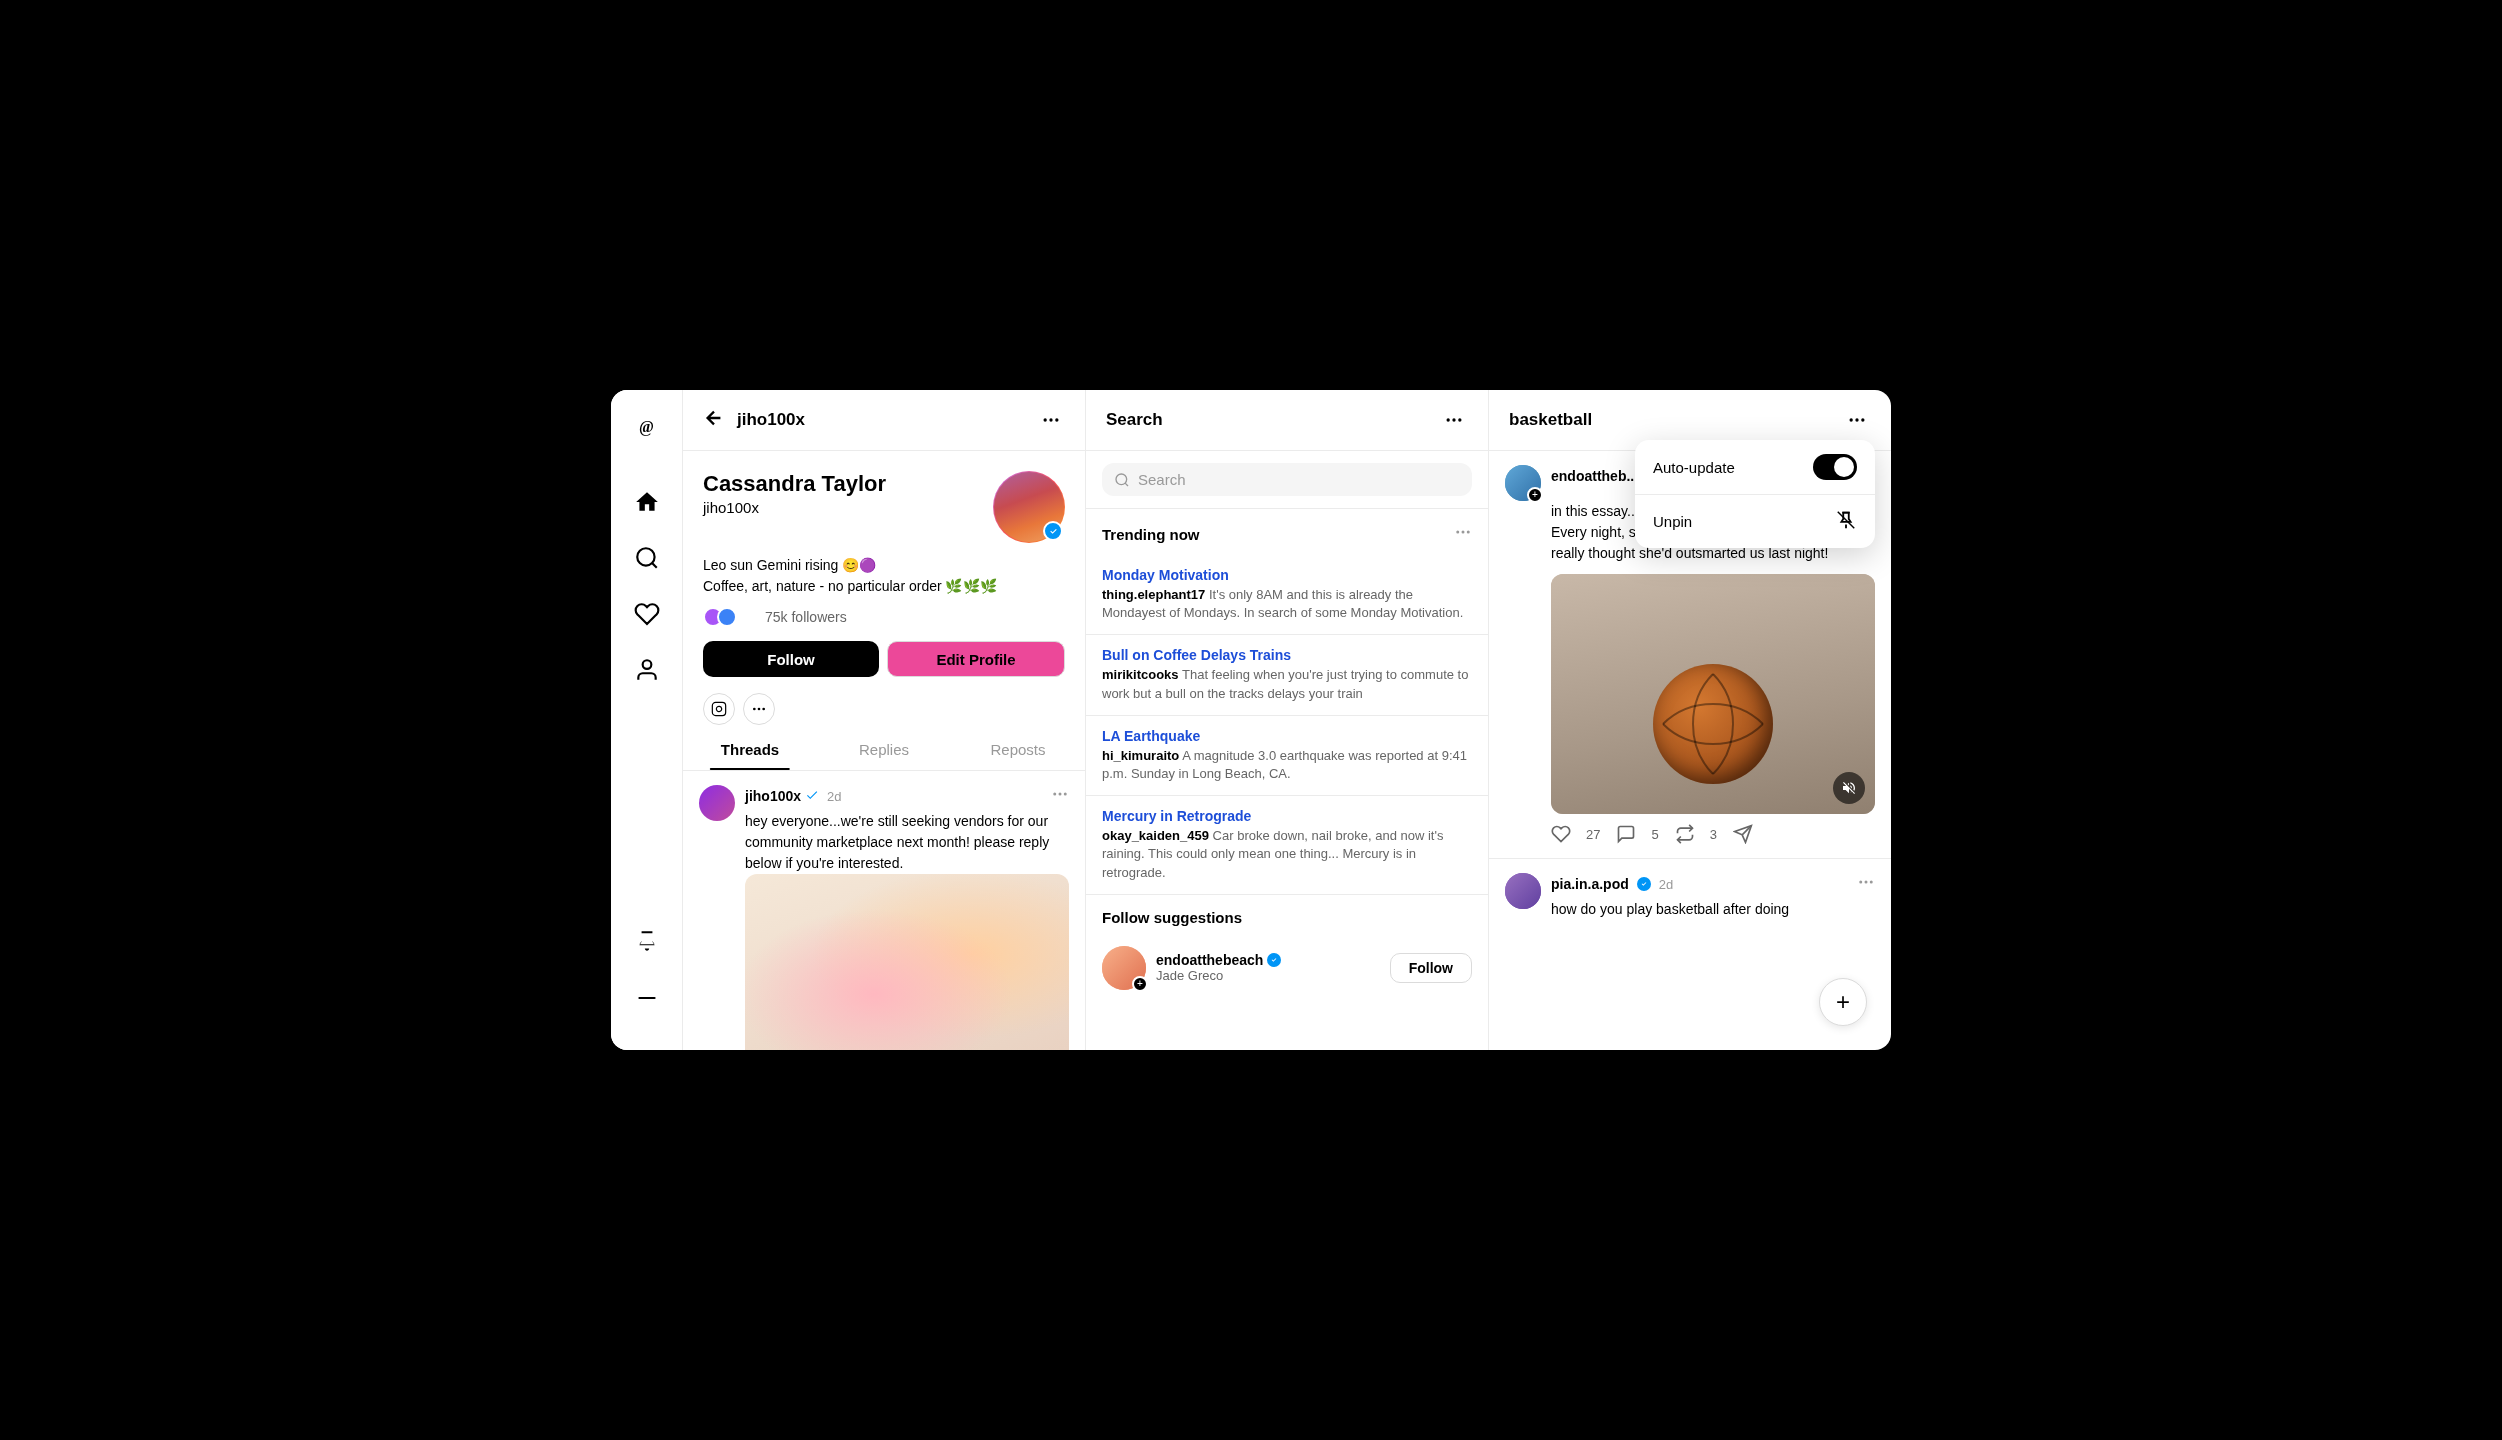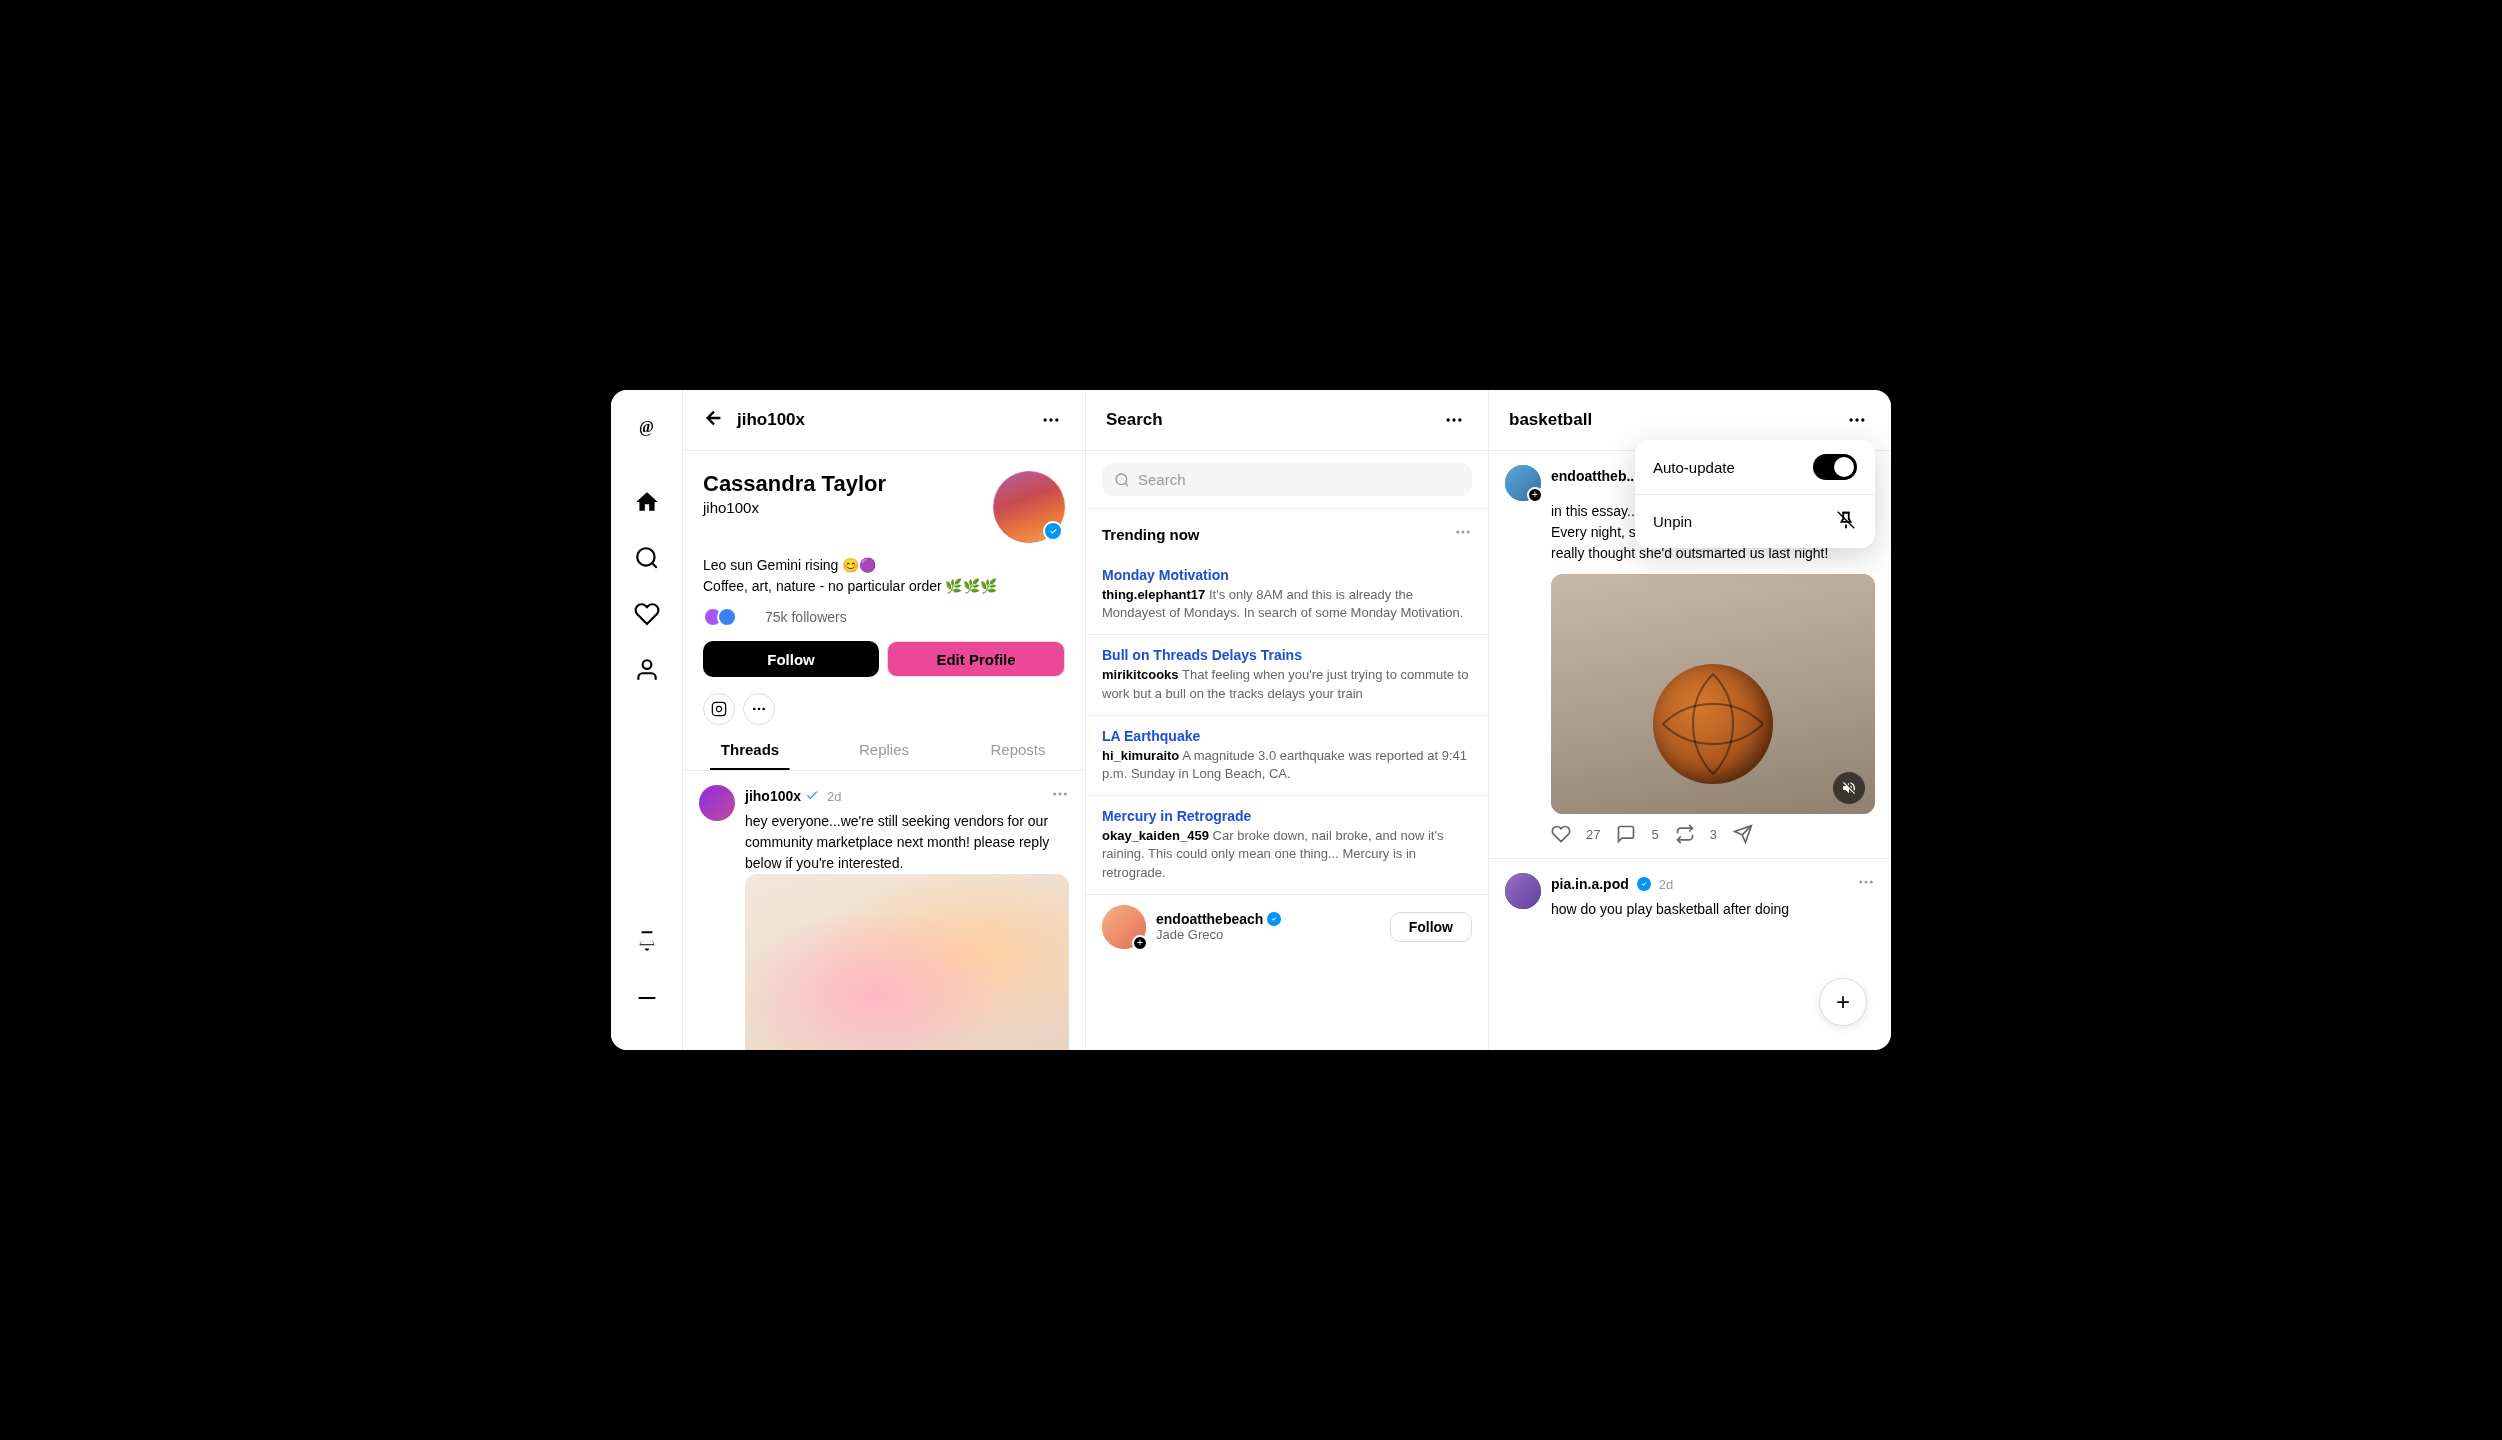--- a/index.html
+++ b/index.html
@@ -847,41 +847,42 @@
         </div>
 
         <div class="trending-item">
           <div class="trending-item-title">Monday Motivation</div>
           <div class="trending-item-sub">
             <strong>thing.elephant17</strong>
             <span>It's only 8AM and this is already the Mondayest of Mondays. In search of some Monday Motivation.</span>
           </div>
         </div>
         <div class="trending-item">
-          <div class="trending-item-title">Bull on Threads Delays Trains</div>
+          <div class="trending-item-title">Bull on Coffee Delays Trains</div>
           <div class="trending-item-sub">
             <strong>mirikitcooks</strong>
             <span>That feeling when you're just trying to commute to work but a bull on the tracks delays your train</span>
           </div>
         </div>
         <div class="trending-item">
           <div class="trending-item-title">LA Earthquake</div>
           <div class="trending-item-sub">
             <strong>hi_kimuraito</strong>
             <span>A magnitude 3.0 earthquake was reported at 9:41 p.m. Sunday in Long Beach, CA.</span>
           </div>
         </div>
         <div class="trending-item">
           <div class="trending-item-title">Mercury in Retrograde</div>
           <div class="trending-item-sub">
             <strong>okay_kaiden_459</strong>
             <span>Car broke down, nail broke, and now it's raining. This could only mean one thing... Mercury is in retrograde.</span>
           </div>
         </div>
 
+        <div class="suggestions-header">Follow suggestions</div>
 
         <div class="suggestion-item">
           <div class="suggestion-avatar">
             <div style="width:100%;height:100%;border-radius:50%;background:linear-gradient(135deg,#f8b08a,#e07050);"></div>
             <div class="add-plus-avatar">+</div>
           </div>
           <div class="suggestion-info">
             <div class="suggestion-name">
               <span>endoatthebeach</span>
               <span class="verified-sm">

